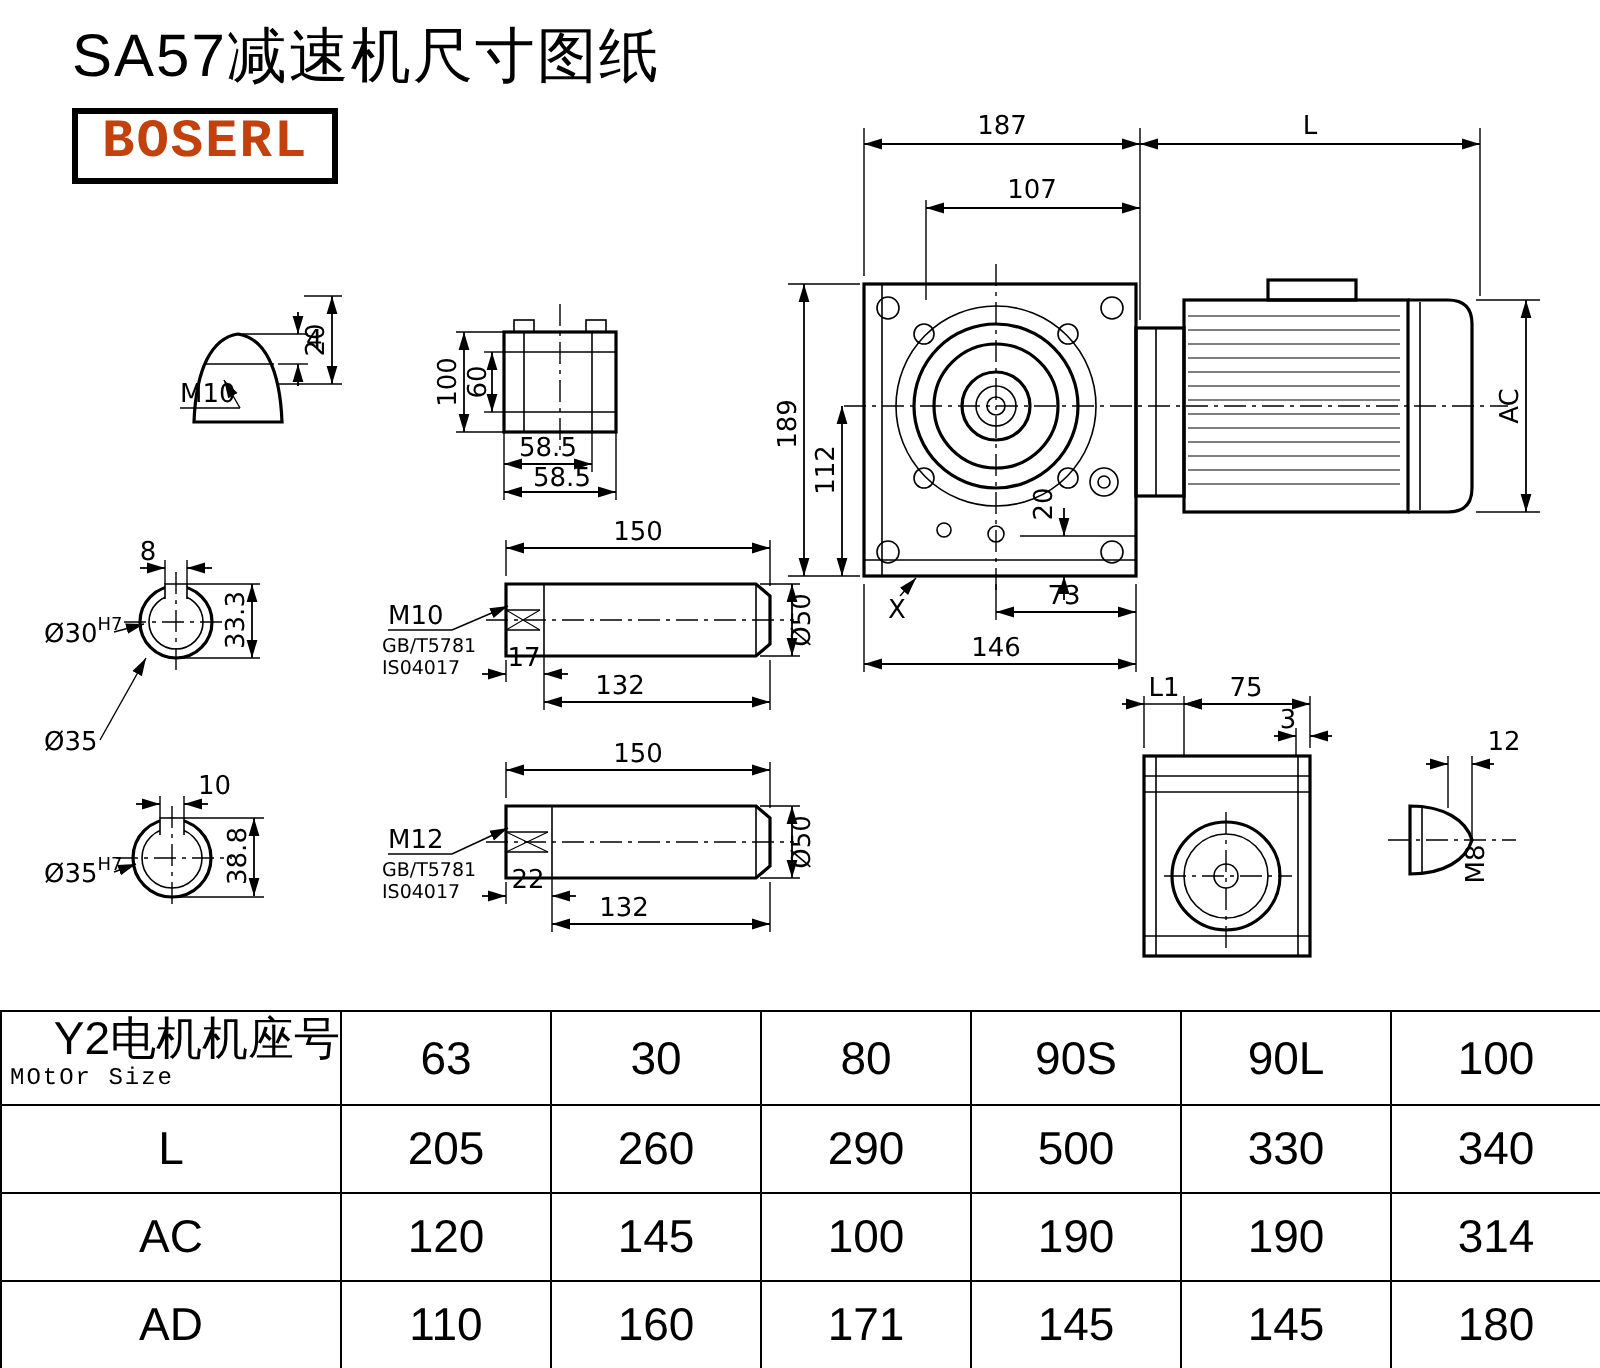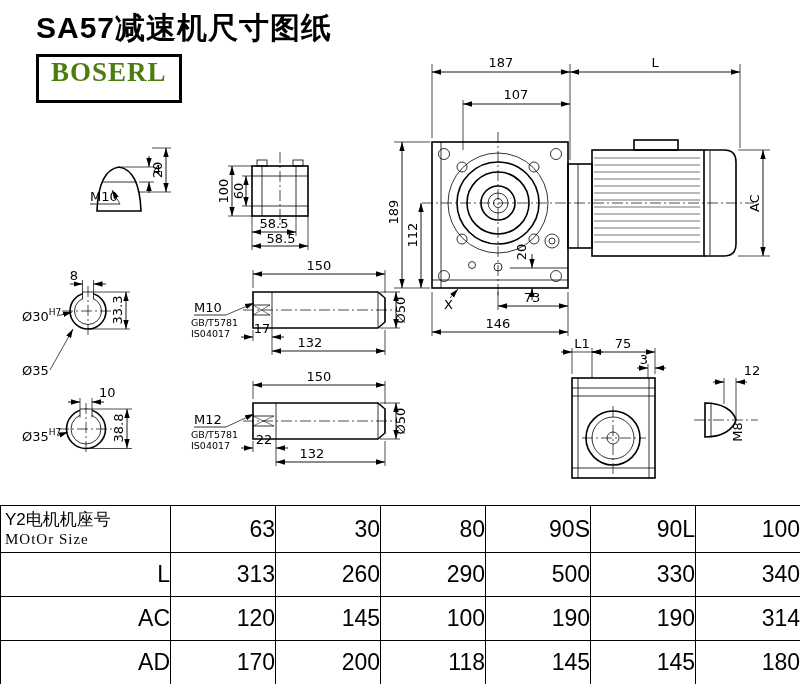--- a/index.html
+++ b/index.html
@@ -1,37 +1,37 @@
 <!DOCTYPE html>
 <html><head>
 <meta charset="utf-8">
 <style>
   html,body{margin:0;padding:0;background:#fff;}
   #page{position:relative;width:800px;height:684px;background:#fff;overflow:hidden;
         font-family:"Liberation Sans",sans-serif;color:#000;}
-  #title{position:absolute;left:36px;top:8px;font-size:30px;font-weight:bold;letter-spacing:1px;}
-  #logo{position:absolute;left:36px;top:54px;border:3px solid #000;padding:0 12px 12px 12px;
-        color:#4d7c0f;font-family:Liberation Serif, serif;font-weight:bold;font-size:27px;letter-spacing:1px;}
+  #title{position:absolute;left:36px;top:8px;font-size:30px;font-weight:normal;letter-spacing:1px;}
+  #logo{position:absolute;left:36px;top:54px;border:3px solid #000;padding:0 12px 2px 12px;
+        color:#c2410c;font-family:Liberation Mono, monospace;font-weight:bold;font-size:27px;letter-spacing:1px;}
   svg .o  {fill:#fff;stroke:#000;stroke-width:1.6;}
   svg .o2 {fill:none;stroke:#000;stroke-width:1.6;}
   svg .t  {fill:none;stroke:#000;stroke-width:0.8;}
   svg .f  {fill:none;stroke:#000;stroke-width:0.55;}
   svg .d  {fill:none;stroke:#000;stroke-width:0.9;}
   svg .e  {fill:none;stroke:#000;stroke-width:0.7;}
   svg .c  {fill:none;stroke:#000;stroke-width:0.7;stroke-dasharray:11 3 2 3;}
   svg .kw {fill:#fff;stroke:#000;stroke-width:0.8;}
   svg text{font-family:"DejaVu Sans",sans-serif;fill:#000;}
   svg .dt {font-size:13px;}
   svg .st {font-size:9.5px;}
   svg .sup{font-size:9px;}
   table.dim-table{position:absolute;left:0;top:505px;width:800px;height:179px;border-collapse:collapse;table-layout:fixed;}
-  table.dim-table td{border:1.5px solid #000;text-align:right;vertical-align:middle;font-size:23px;padding:0;}
+  table.dim-table td{border:1.5px solid #000;text-align:center;vertical-align:middle;font-size:23px;padding:0;}
   table.dim-table td.hcell{text-align:left;padding-left:4px;}
-  .h1{font-size:17px;line-height:21px;}
-  .h2{font-size:15px;font-family:Liberation Serif, serif;letter-spacing:1px;line-height:19px;}
+  .h1{font-size:23px;line-height:21px;text-align:right;}
+  .h2{font-size:12px;font-family:Liberation Mono, monospace;letter-spacing:1px;line-height:19px;}
 </style>
 </head>
 <body>
 
 <div id="page">
 
   <div id="title">SA57减速机尺寸图纸</div>
   <div id="logo">BOSERL</div>
 
   <svg width="800" height="505" viewBox="0 0 800 505">
@@ -324,41 +324,41 @@
       </td>
       <td>63</td>
       <td>30</td>
       <td>80</td>
       <td>90S</td>
       <td>90L</td>
       <td>100</td>
     </tr>
     <tr style="height:44px">
       <td>L</td>
-      <td>313</td>
+      <td>205</td>
       <td>260</td>
       <td>290</td>
       <td>500</td>
       <td>330</td>
       <td>340</td>
     </tr>
     <tr style="height:44px">
       <td>AC</td>
       <td>120</td>
       <td>145</td>
       <td>100</td>
       <td>190</td>
       <td>190</td>
       <td>314</td>
     </tr>
     <tr style="height:44px">
       <td>AD</td>
-      <td>170</td>
-      <td>200</td>
-      <td>118</td>
+      <td>110</td>
+      <td>160</td>
+      <td>171</td>
       <td>145</td>
       <td>145</td>
       <td>180</td>
     </tr>
   </tbody>
     </table>
 
 </div>
 
 </body></html>

